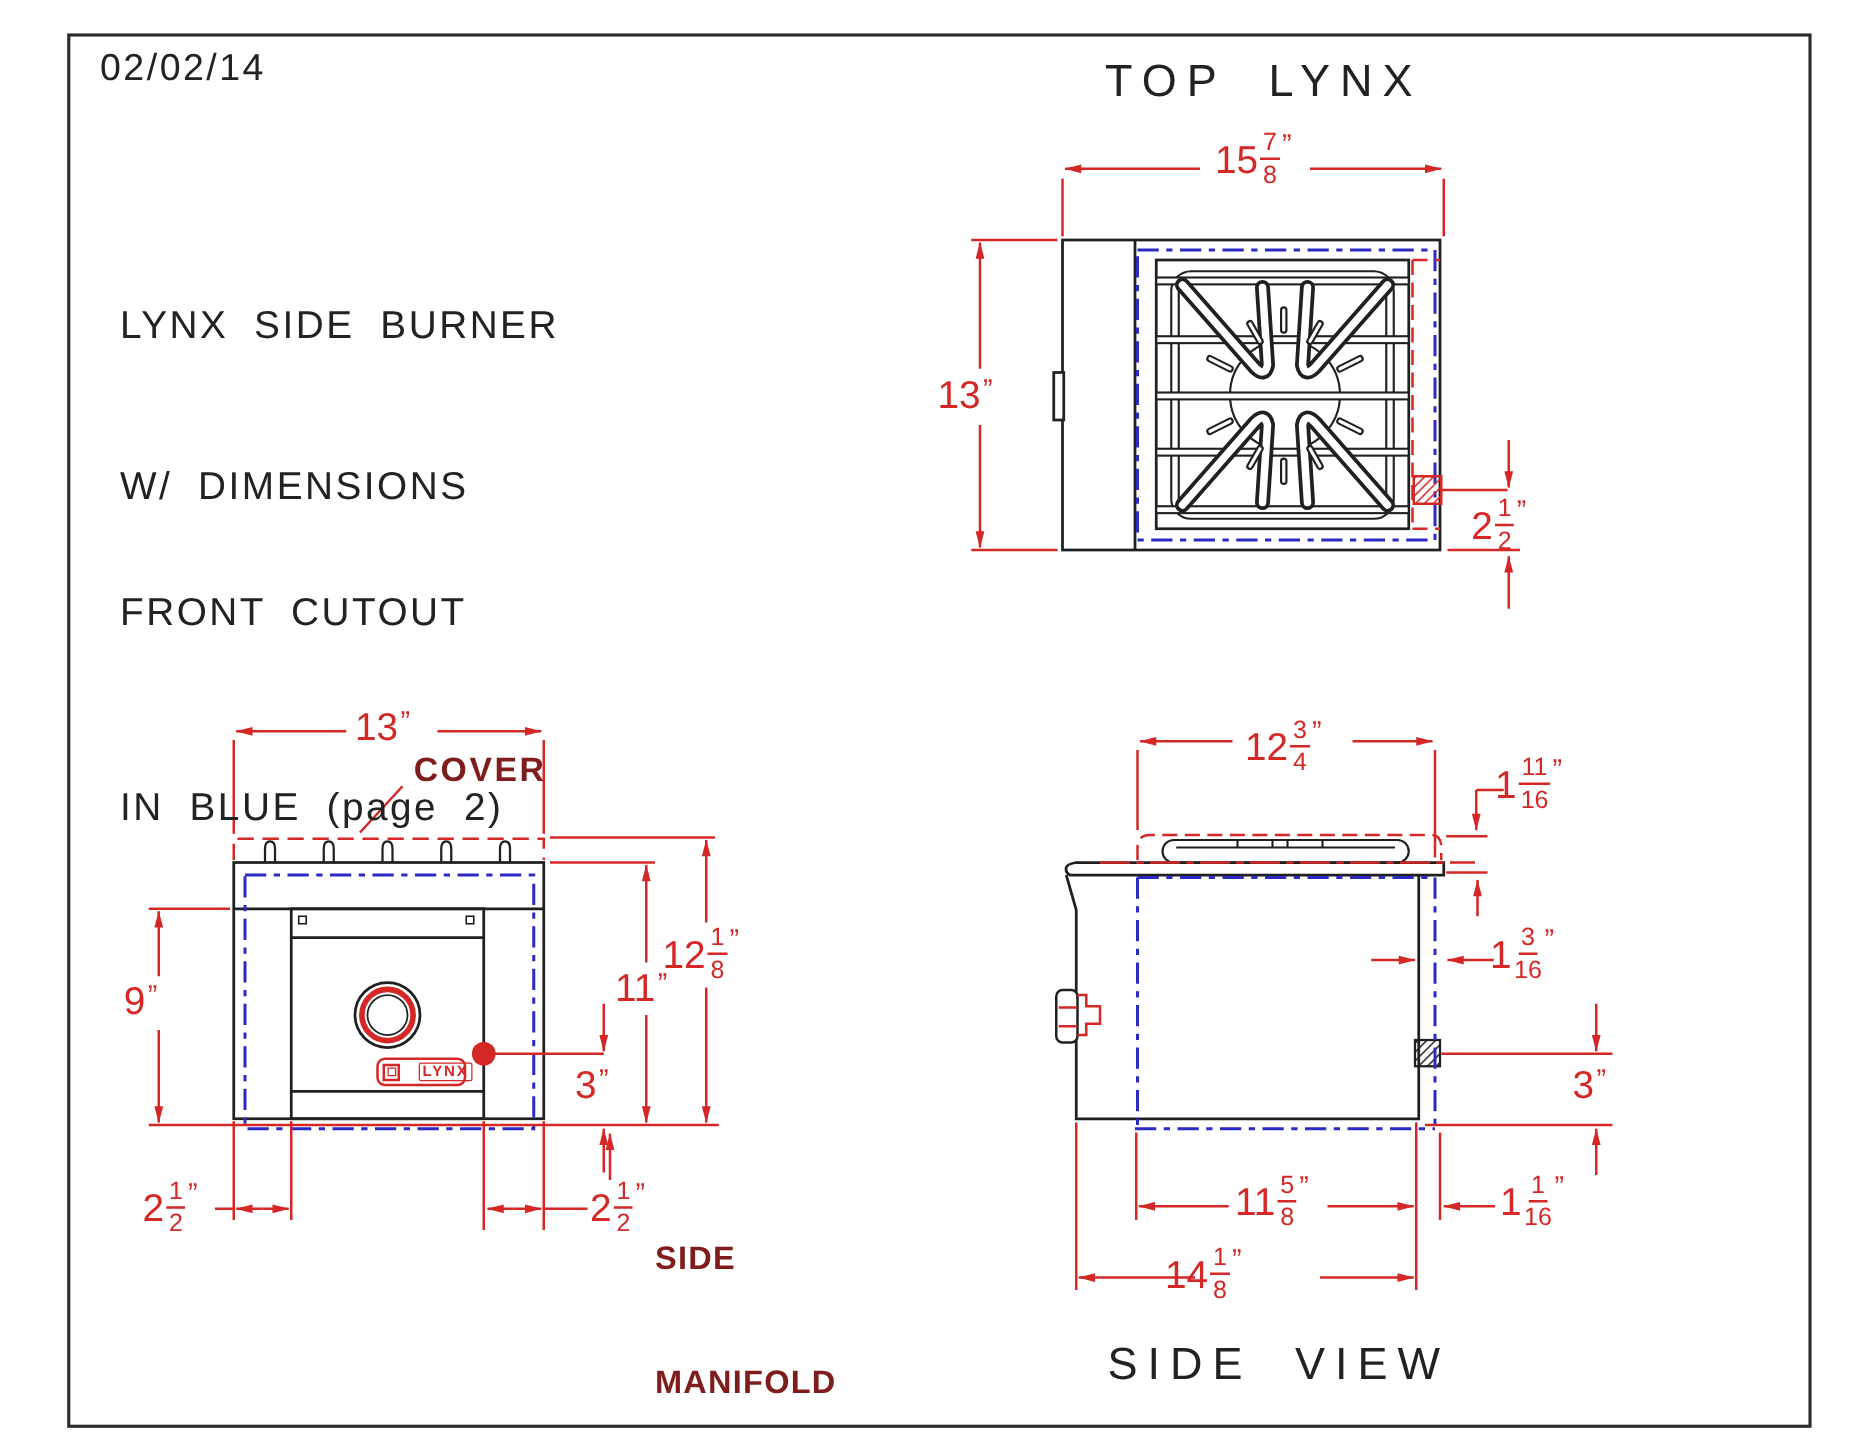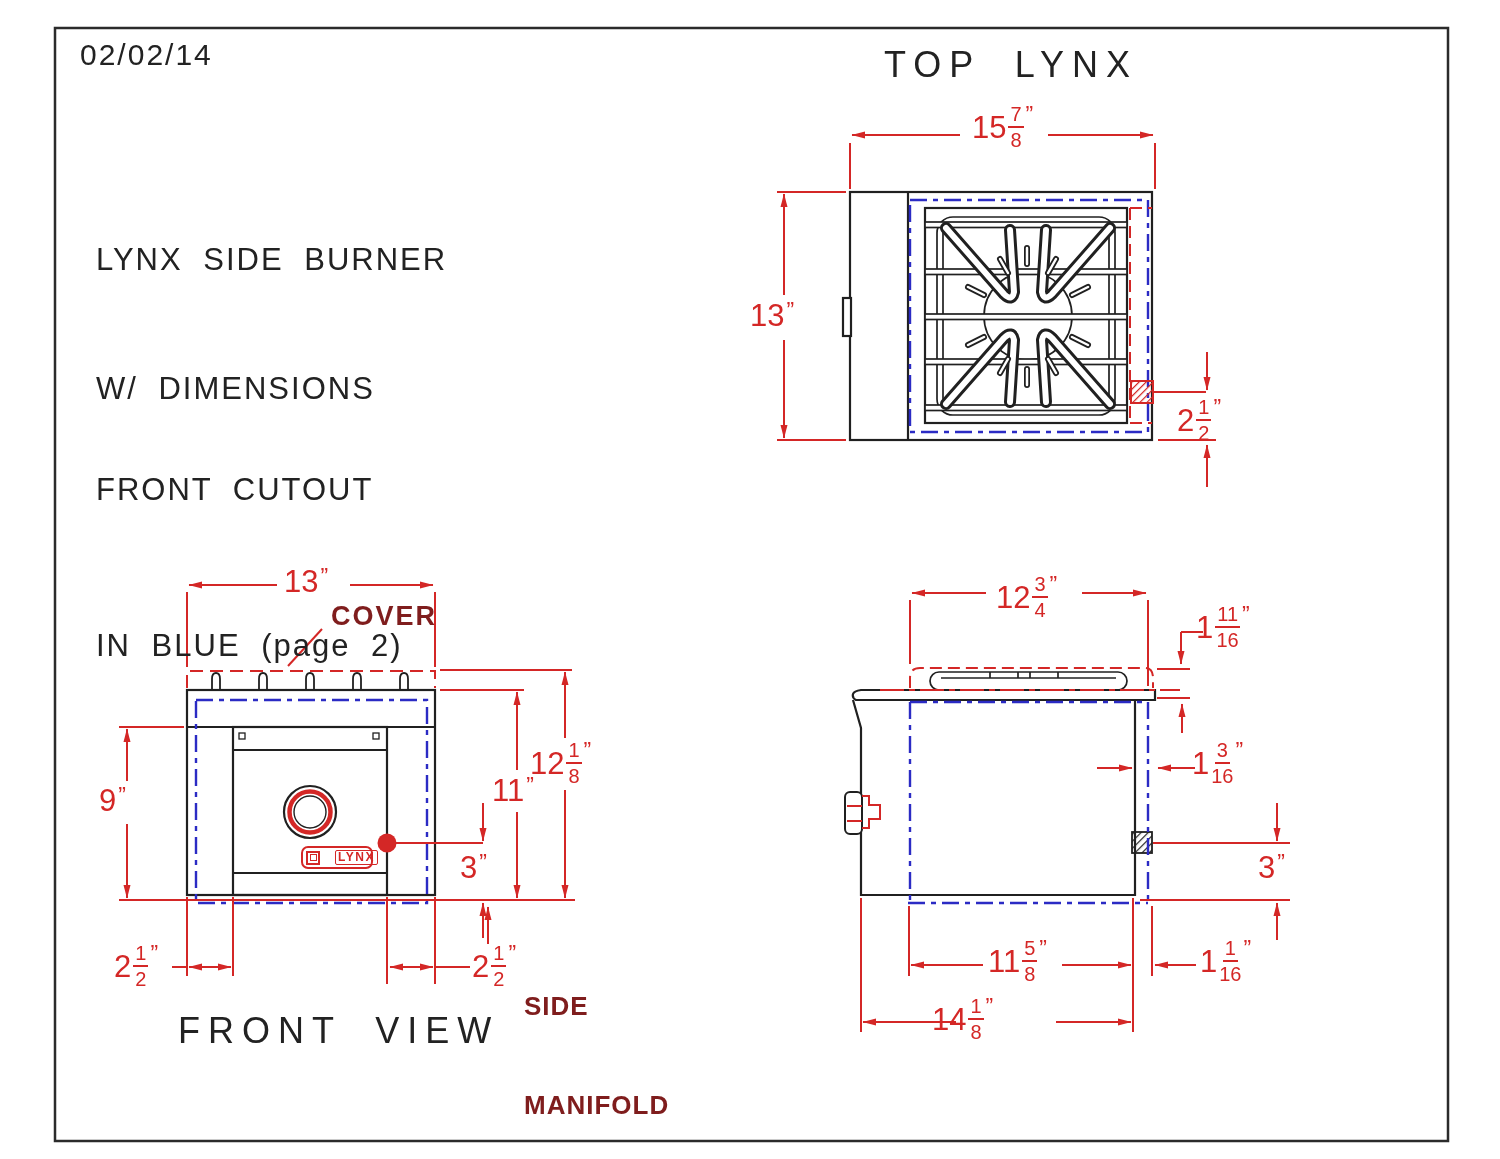--- a/index.html
+++ b/index.html
@@ -237,21 +237,21 @@
   <div class="lbl titleblock">
     <div>LYNX SIDE BURNER</div>
     <div>W/ DIMENSIONS</div>
   </div>
   <div class="lbl noteblock">
     <div>FRONT CUTOUT</div>
     <div>IN BLUE (page 2)</div>
   </div>
 
   <div class="lbl viewtitle top-title">TOP LYNX</div>
-  <div class="lbl viewtitle front-title">FRONT VIEW</div>
+  <div class="lbl viewtitle side-title">SIDE VIEW</div>
 
   <div class="lbl redtxt cover-lbl">COVER</div>
   <div class="lbl redtxt rear-lbl">
     <div>SIDE</div>
     <div>MANIFOLD</div>
     
   </div>
 
   <div class="lynx-badge">
     <span class="lynx-sq"></span>

